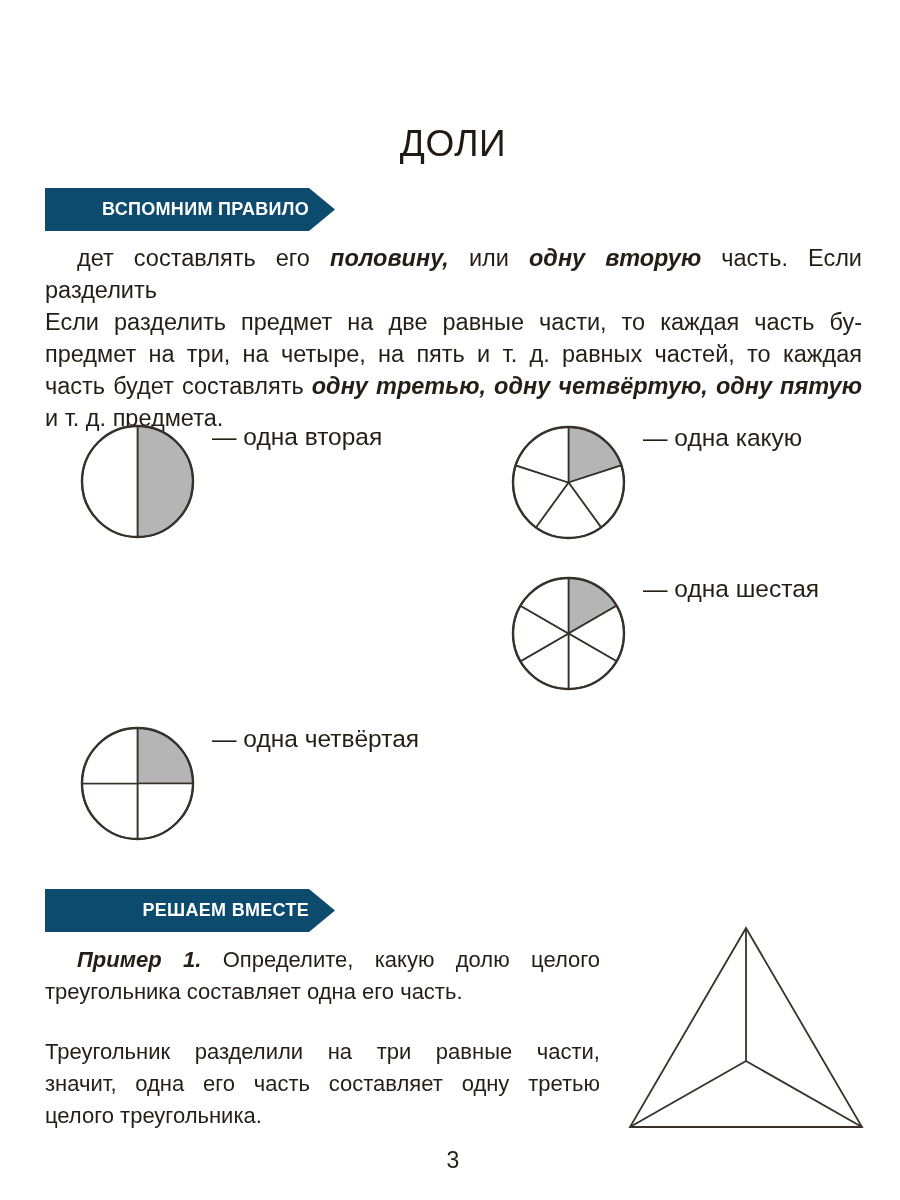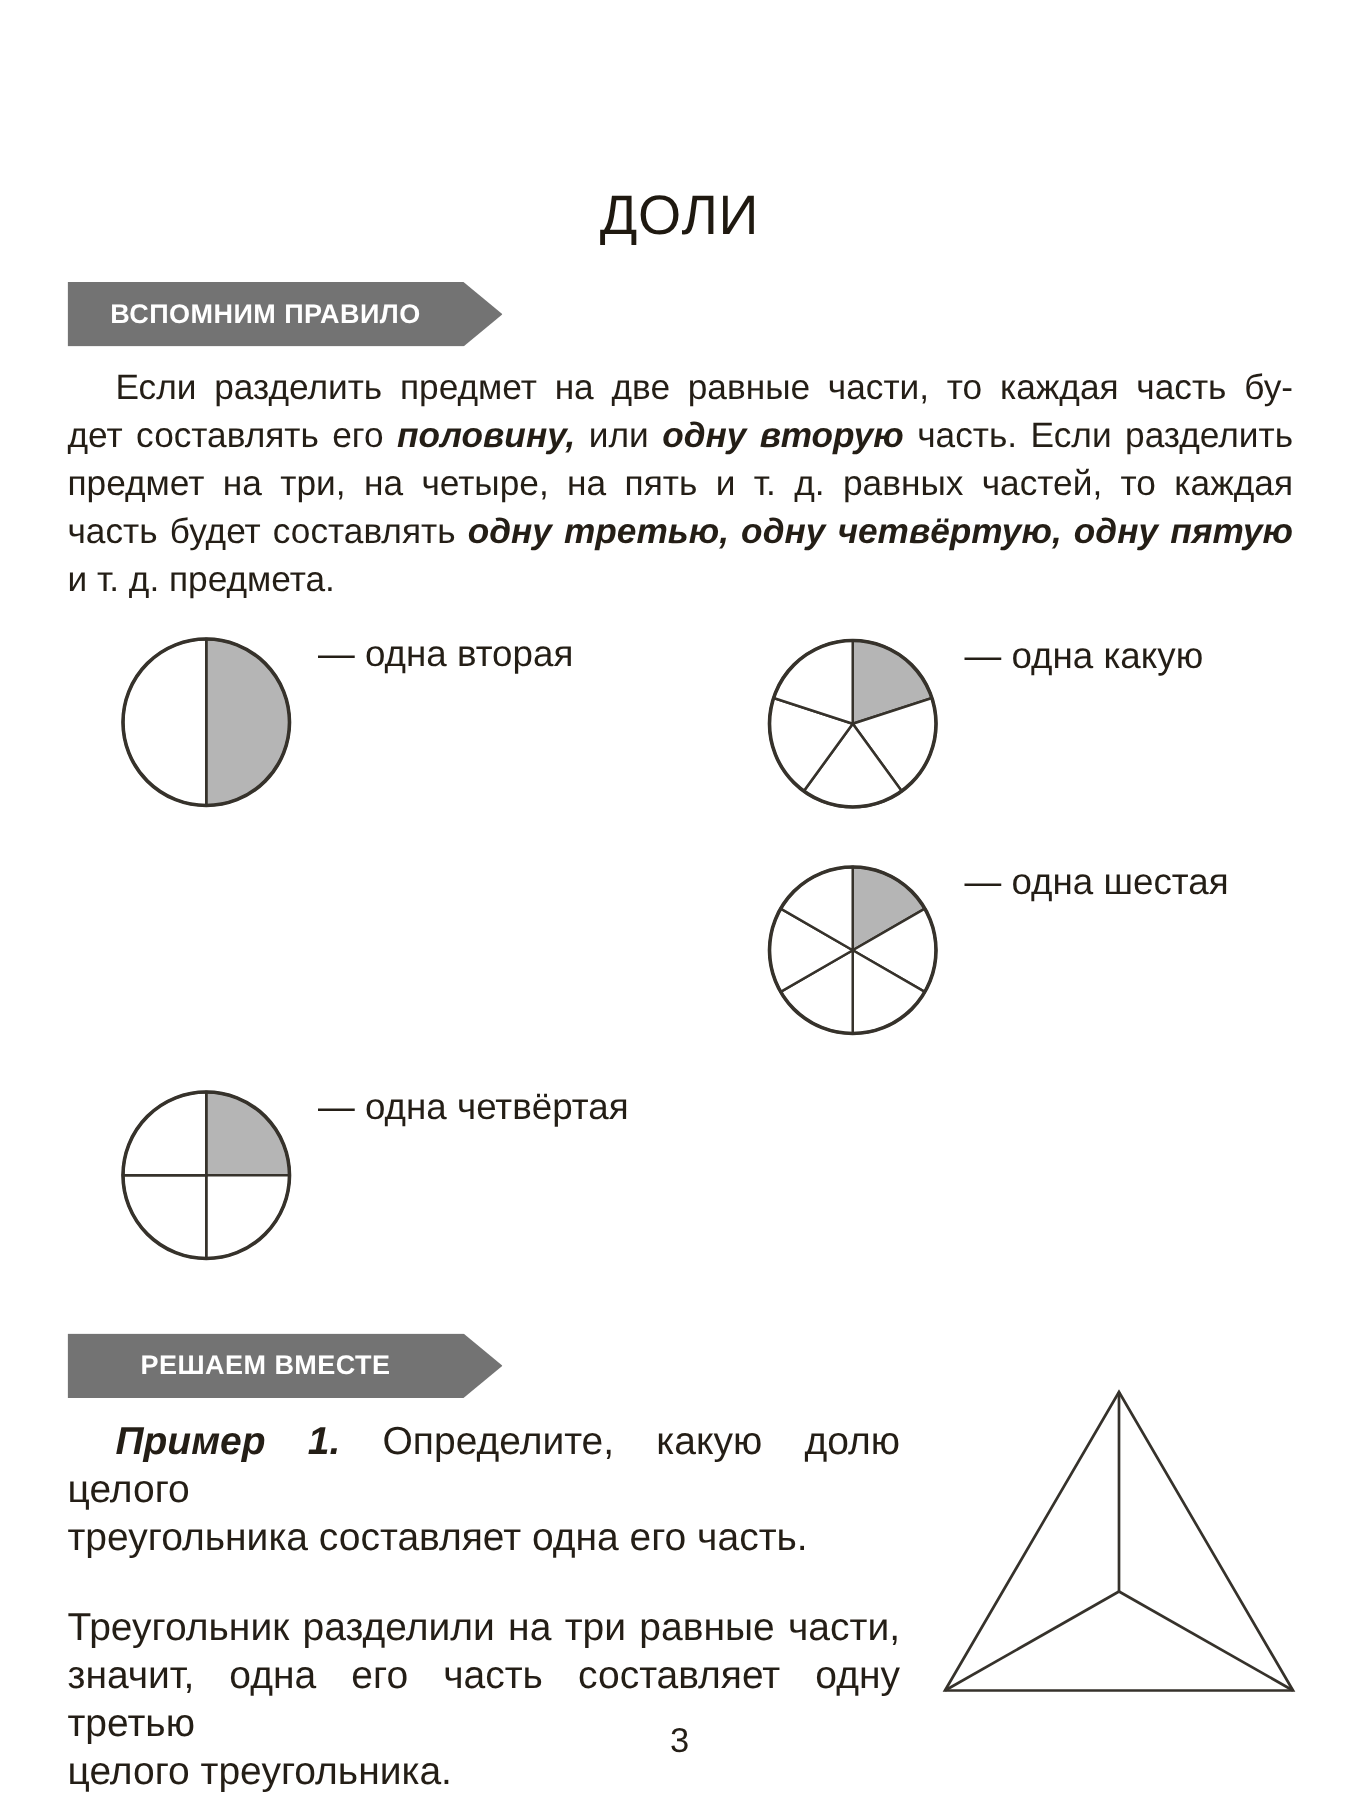--- a/index.html
+++ b/index.html
@@ -9,39 +9,39 @@
   }
   
   .title {
     position:absolute; left:45px; top:124px; width:816px; margin:0;
     text-align:center; font-size:37px; font-weight:normal; line-height:40px;
     color:#1f1910; letter-spacing:0.5px;
   }
   
   .banner {
     position:absolute; left:45px; width:290px; height:43px;
-    background:#737373; color:#ffffff;
-    display:flex; align-items:center; justify-content:center;
+    background:#0c4a6e; color:#ffffff;
+    display:flex; align-items:center; justify-content:flex-end;
     padding-right:26px; box-sizing:border-box;
     clip-path:polygon(0 0, calc(100% - 26px) 0, 100% 50%, calc(100% - 26px) 100%, 0 100%);
     font-weight:bold; font-size:18px; letter-spacing:0.3px; white-space:nowrap;
   }
   .banner-rule  { top:188px; }
   .banner-solve { top:889px; }
   
   .richtext .line { text-align:justify; text-align-last:justify; }
   .richtext .line:last-child { text-align-last:left; }
   .bi { font-weight:bold; font-style:italic; }
   .rule-par {
     position:absolute; left:45px; top:242px; width:817px;
     font-size:23.5px; line-height:32px;
   }
   .rule-par .line:first-child { text-indent:32px; }
   .example-col { position:absolute; left:45px; top:944px; width:555px;
-    font-size:26px; line-height:32px; }
+    font-size:22px; line-height:32px; }
   .example-col .ex1 { margin-bottom:28px; }
   .example-col .ex1 .line:first-child { text-indent:32px; }
   
   .fig { position:absolute; display:flex; align-items:flex-start; gap:16px; }
   .fig svg { width:117px; height:117px; flex:0 0 auto; }
   .fig .fig-label { font-size:24.5px; white-space:nowrap; color:#241e16; }
   .fig-half    { left:79px;  top:423px; }
   .fig-fifth   { left:510px; top:424px; }
   .fig-third   { left:79px;  top:574px; }
   .fig-sixth   { left:510px; top:575px; }
@@ -59,22 +59,22 @@
 
 <div class="page">
 
   <h1 class="title">ДОЛИ</h1>
 
   <div class="banner banner-rule">
     <span>ВСПОМНИМ ПРАВИЛО</span>
   </div>
 
   <div class="richtext rule-par">
+      <div class="line"><span>дет составлять его </span><span class="bi">половину,</span><span> или </span><span class="bi">одну вторую</span><span> часть. Если разделить</span></div>
       <div class="line"><span>Если разделить предмет на две равные части, то каждая часть бу-</span></div>
-      <div class="line"><span>дет составлять его </span><span class="bi">половину,</span><span> или </span><span class="bi">одну вторую</span><span> часть. Если разделить</span></div>
       <div class="line"><span>предмет на три, на четыре, на пять и т. д. равных частей, то каждая</span></div>
       <div class="line"><span>часть будет составлять </span><span class="bi">одну третью, одну четвёртую, одну пятую</span></div>
       <div class="line"><span>и т. д. предмета.</span></div>
     </div>
 
   <div class="fig fig-half">
     <svg viewBox="0 0 117 117">
         <path d="M 58.5 58.5 L 58.50 3.00 A 55.5 55.5 0 0 1 58.50 114.00 Z" fill="#b5b5b5" stroke="#36322b" stroke-width="1.7"></path>
         <path d="M 58.5 58.5 L 58.50 114.00 A 55.5 55.5 0 0 1 58.50 3.00 Z" fill="#ffffff" stroke="#36322b" stroke-width="1.7"></path>
         <circle cx="58.5" cy="58.5" r="55.5" fill="none" stroke="#36322b" stroke-width="2.4"></circle>

